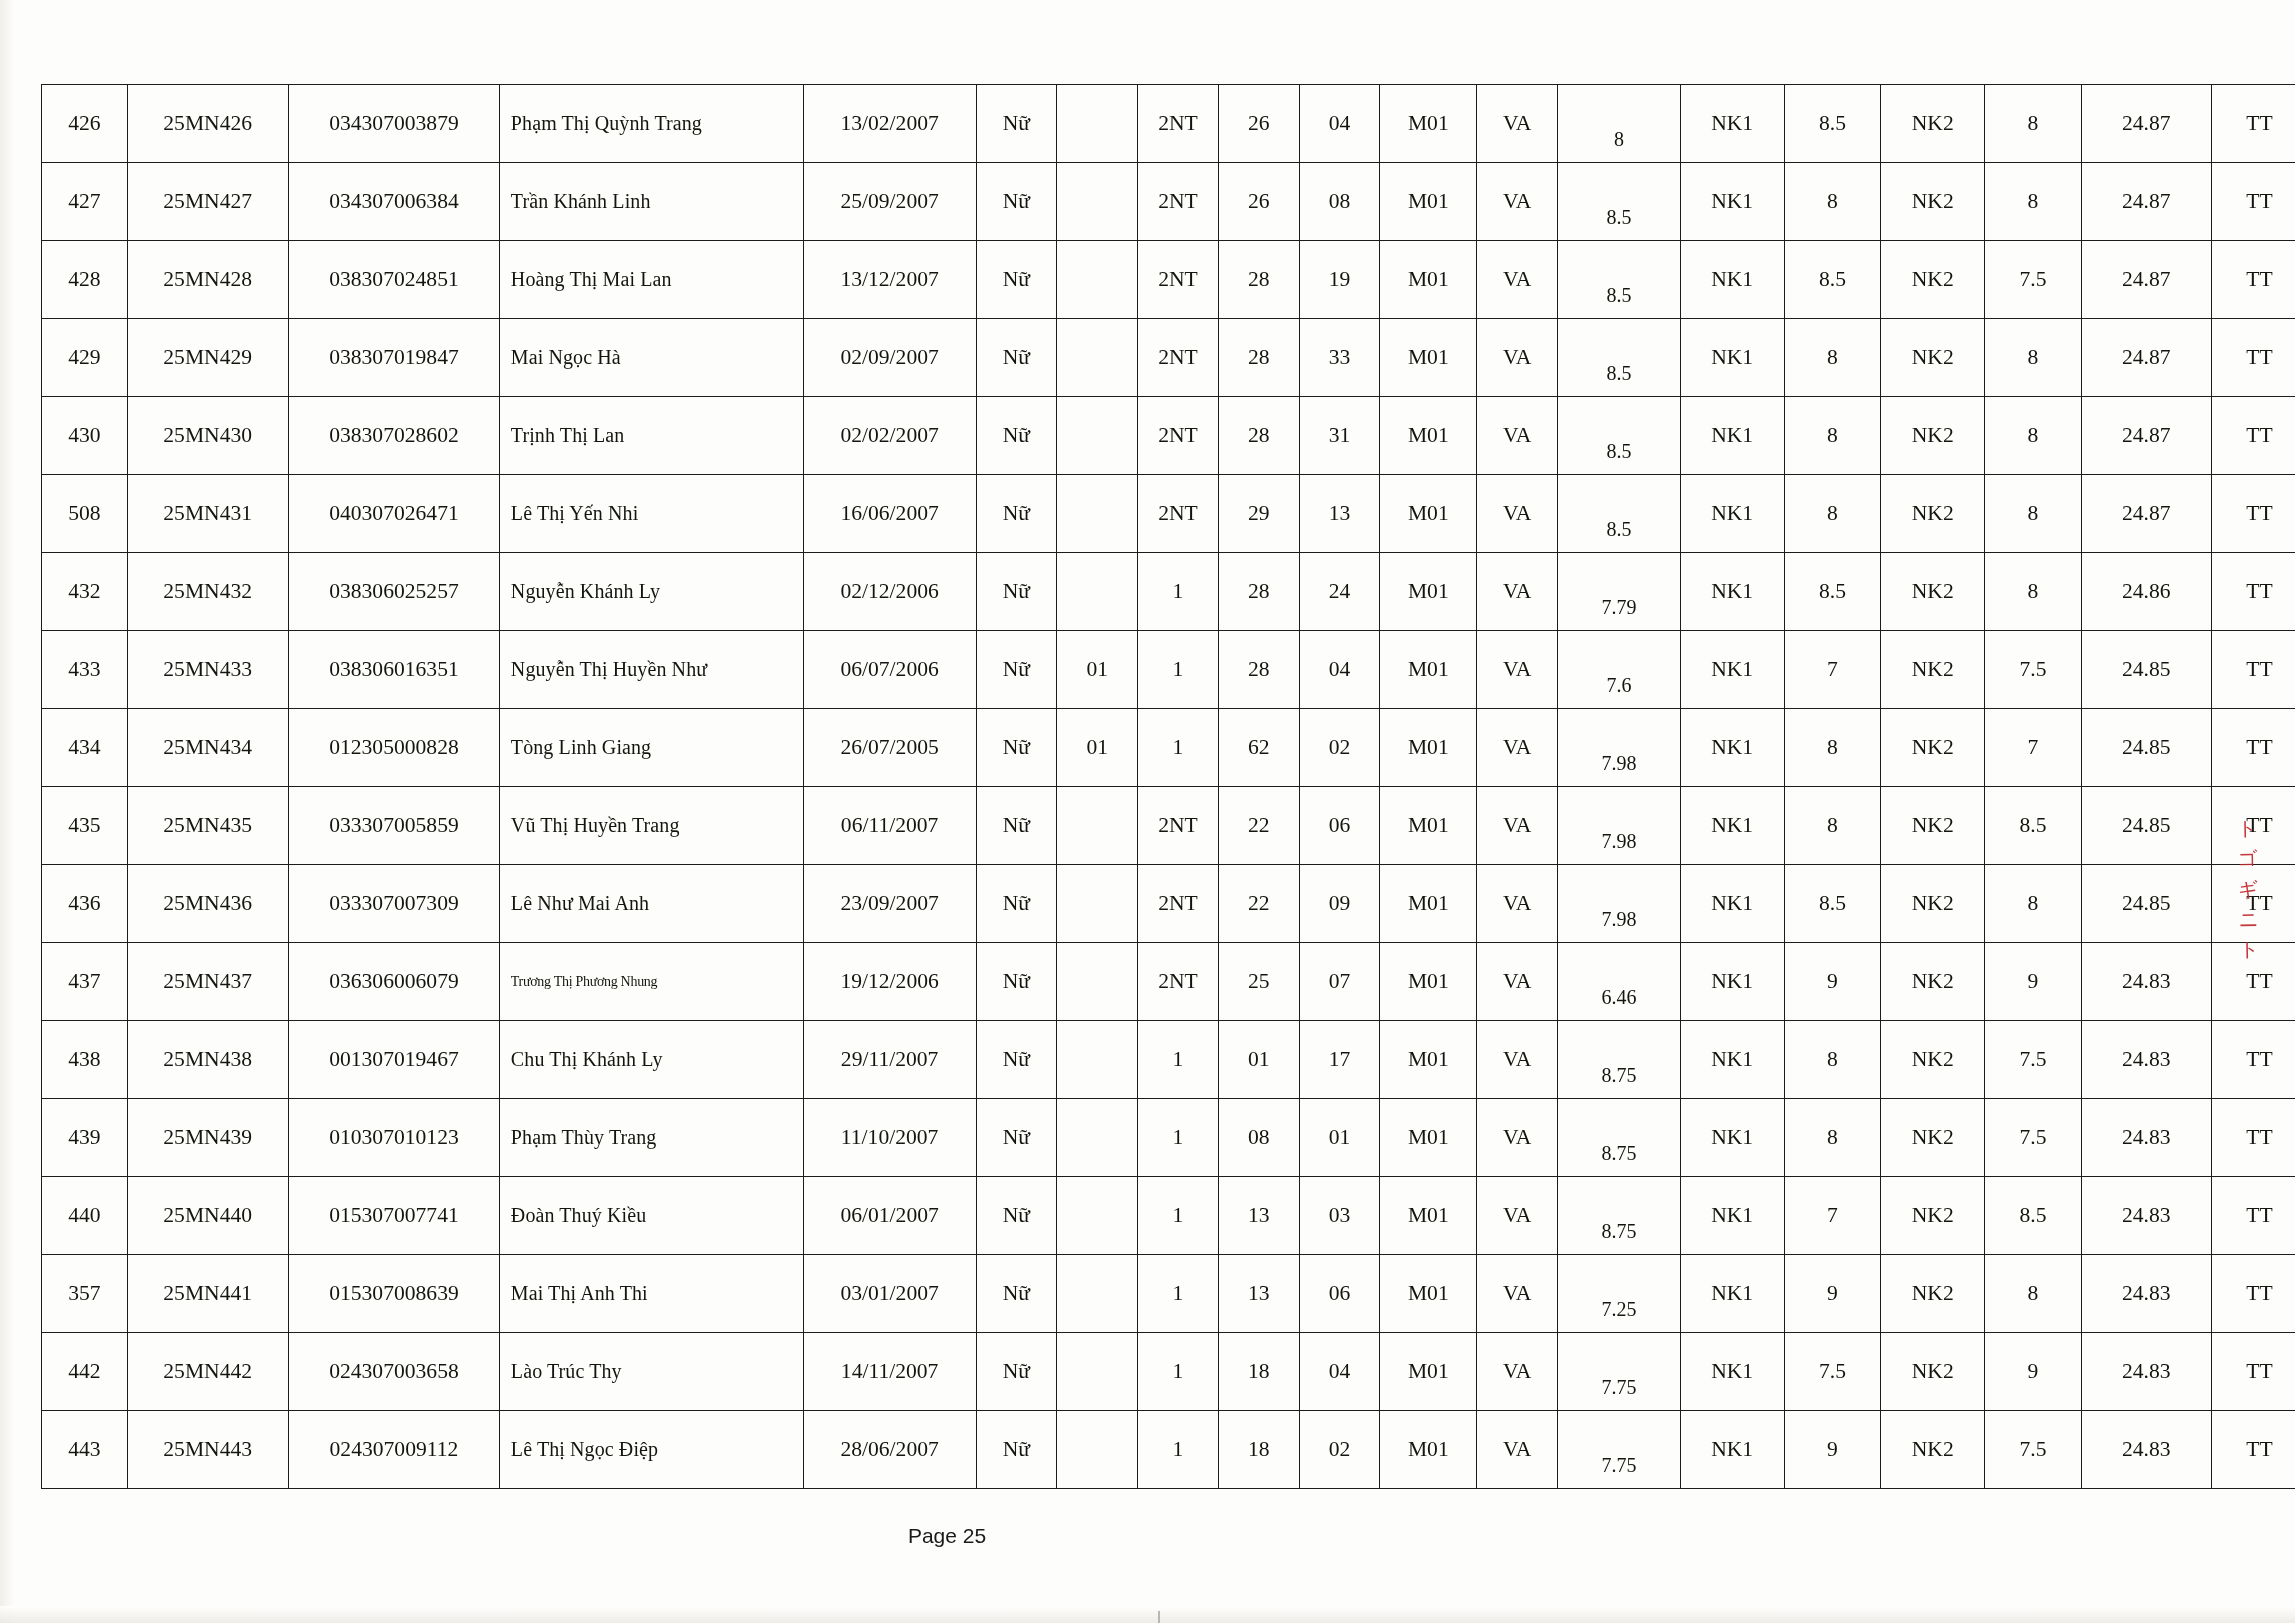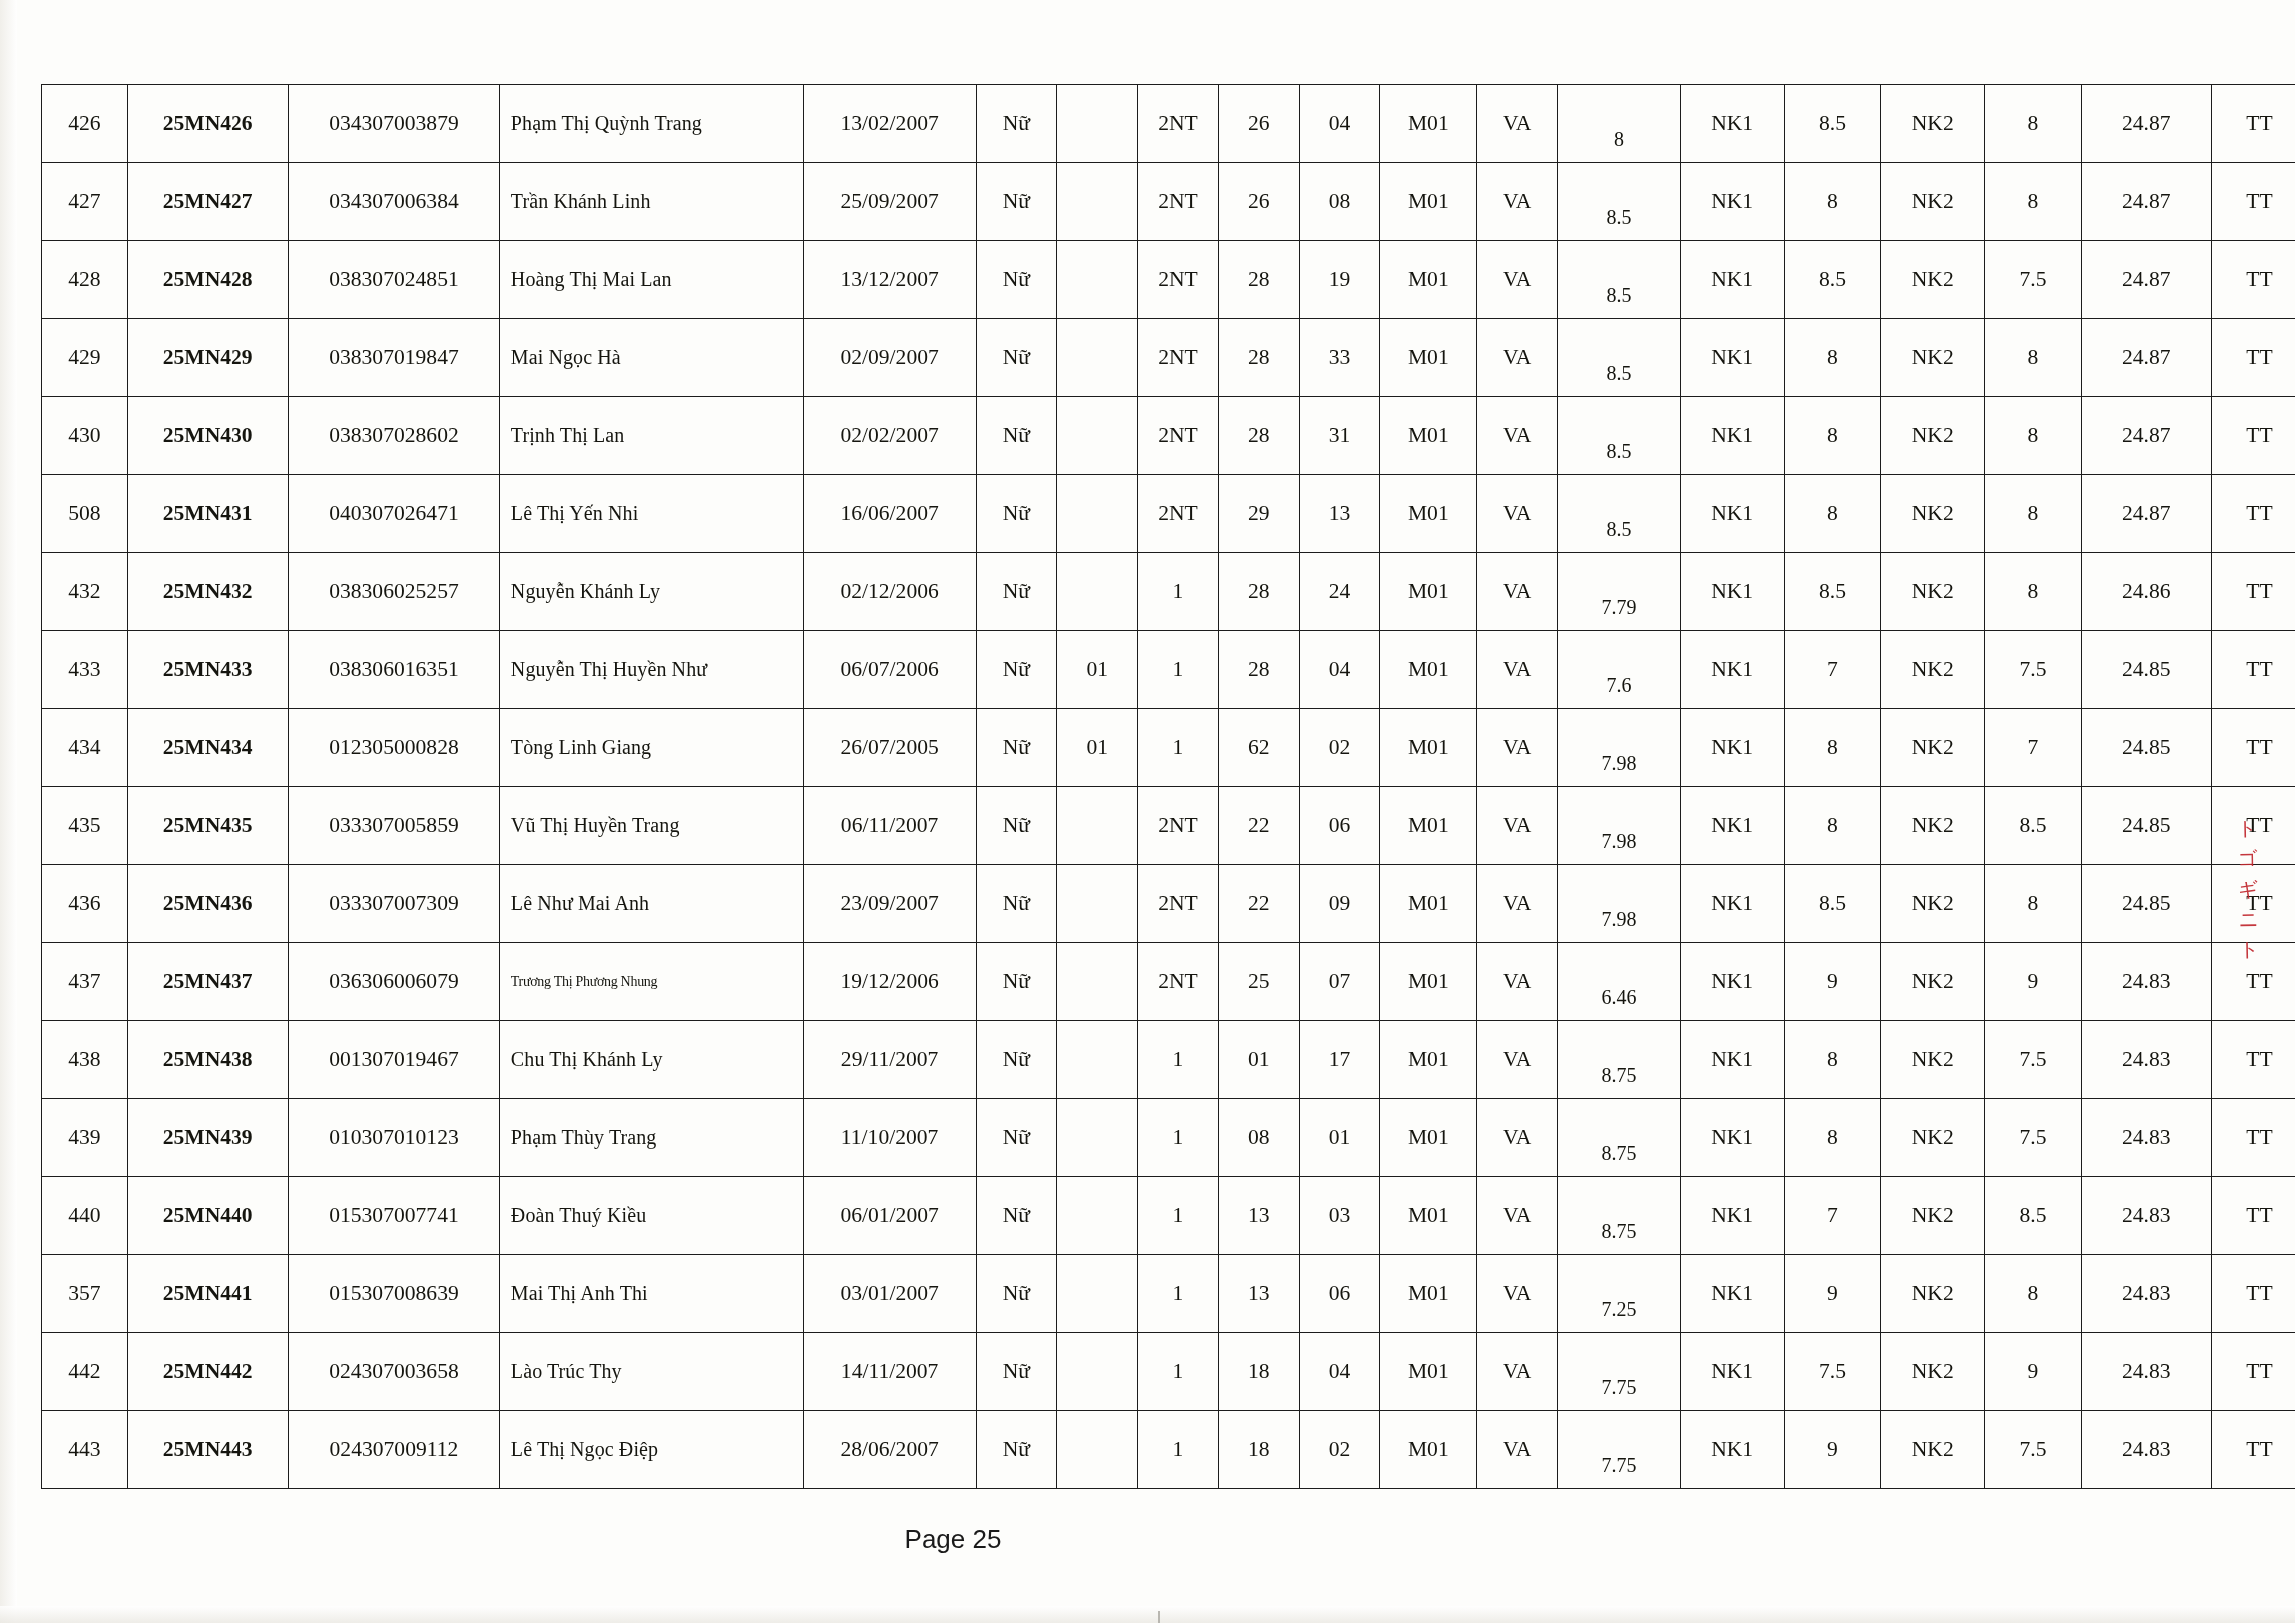--- a/index.html
+++ b/index.html
@@ -47,21 +47,21 @@
     text-align: center;
     vertical-align: middle;
     color: #15150f;
     white-space: nowrap;
     overflow: hidden;
     font-family: "Liberation Serif", serif;
   }
 
   
   .c-stt    { width: 77px; }
-  .c-sbd    { width: 152px; font-weight: bold; }
+  .c-sbd    { width: 152px; }
   .c-cccd   { width: 203px; }
   .c-name   { width: 288px; text-align: left !important; padding-left: 10.5px !important; }
   .c-dob    { width: 164px; }
   .c-sex    { width: 72px; }
   .c-kv2    { width: 72px; }
   .c-ut     { width: 72px; }
   .c-p1     { width: 72px; }
   .c-p2     { width: 72px; }
   .c-mon    { width: 88px; }
   .c-va     { width: 72px; }
@@ -86,25 +86,25 @@
     text-align: center;
     font-size: 20px;
     padding-top: 31px;
     line-height: 1;
   }
 
   .faint { color: #3a3a35; }
 
   .pagefoot {
     position: absolute;
-    left: 18px;
+    left: 12px;
     top: 1524px;
     width: 1870px;
     text-align: center;
-    font-size: 26px;
+    font-size: 21px;
     font-family: "Liberation Sans", sans-serif;
     color: #1a1a1a;
   }
 
   
   .margin-note {
     position: absolute;
     left: 2219px;
     top: 814px;
     width: 59px;

